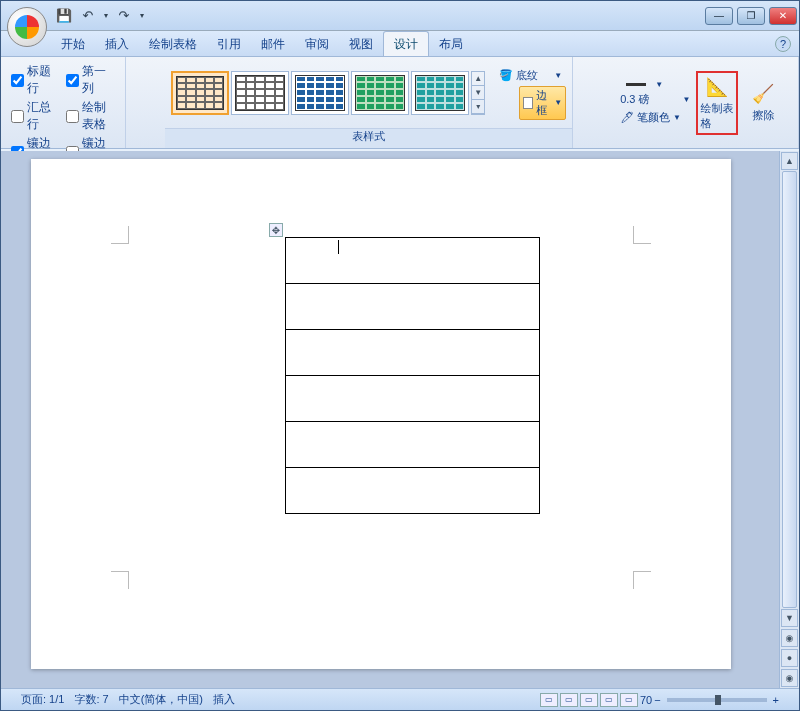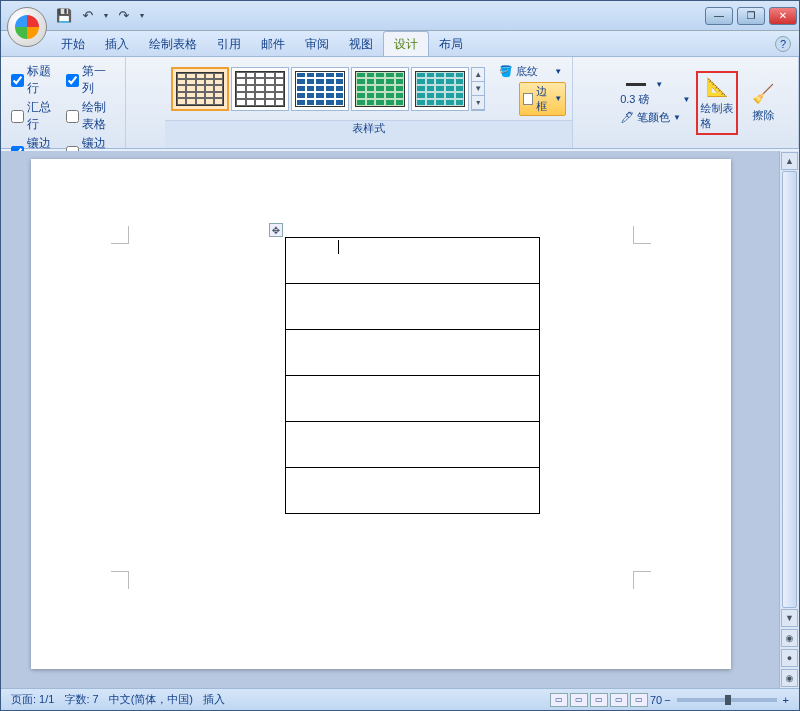--- a/index.html
+++ b/index.html
@@ -10,26 +10,26 @@
   .qat-btn { width: 22px; height: 22px; display: flex; align-items: center; justify-content: center; border: 1px solid transparent; border-radius: 3px; font-size: 13px; color: #345; }
   .office-btn { width: 40px; height: 40px; border-radius: 50%; background: radial-gradient(circle at 30% 30%, #fff, #d0d0d0); border: 1px solid #888; position: absolute; left: 6px; top: 6px; z-index: 5; display:flex; align-items:center; justify-content:center; }
   .office-logo { width: 24px; height: 24px; border-radius: 50%; background: conic-gradient(#e33 0 90deg,#f90 90deg 180deg,#4b4 180deg 270deg,#39f 270deg 360deg); }
   .title-center { flex: 1; text-align: center; }
   .title-tab { background: linear-gradient(#f8e8a0,#f0d060); border: 1px solid #c0a030; padding: 1px 8px; border-radius: 3px 3px 0 0; margin-left: 4px; color: #333; }
   .win-controls { display: flex; margin-left: auto; }
   .win-btn { width: 28px; height: 18px; margin: 2px; border: 1px solid #5a7ca0; border-radius: 3px; background: linear-gradient(#d6e6f9,#a0c0e0); display:flex;align-items:center;justify-content:center;font-size:10px;color:#234; }
   .win-close { background: linear-gradient(#f08080,#d03030); color:#fff; }
   .tabs { height: 26px; background: linear-gradient(#dceafc,#c8dbf4); display: flex; align-items: flex-end; padding-left: 50px; font-size: 12px; border-bottom: 1px solid #a0b8d8; }
   .tab { padding: 4px 10px 3px; color: #15428b; cursor: pointer; text-align: center; }
-  .tab.active { background: #f0f4fa; border: 1px solid #a0b8d8; border-bottom: none; border-radius: 3px 3px 0 0; color: #4d7c0f; }
+  .tab.active { background: #f0f4fa; border: 1px solid #a0b8d8; border-bottom: none; border-radius: 3px 3px 0 0; color: #0c4a6e; }
   .help-btn { margin-left: auto; margin-right: 8px; width: 16px; height: 16px; border-radius: 50%; background: #c8dbf4; border: 1px solid #8aa; color: #15428b; font-size: 11px; display:flex;align-items:center;justify-content:center; align-self:center;}
   .ribbon { height: 92px; background: linear-gradient(#f0f4fa,#dce6f4); display: flex; border-bottom: 1px solid #a0b8d8; gap: 39px; }
   .group { border-right: 1px solid #c0d0e8; display: flex; flex-direction: column; }
   .group-body { flex: 1; display: flex; align-items: center; padding: 2px 6px; gap: 4px; }
-  .group-label { height: 28px; font-size: 11px; color: #15428b; text-align: center; background: #d6e3f4; border-top: 1px solid #c0d0e8; position:relative; }
+  .group-label { height: 20px; font-size: 11px; color: #15428b; text-align: center; background: #d6e3f4; border-top: 1px solid #c0d0e8; position:relative; }
   .group-label .launcher { position:absolute; right:2px; top:1px; width:12px; height:12px; border:1px solid #8AA; font-size:8px; color:#456; display:flex; align-items:center; justify-content:center;}
   .checks { display: grid; grid-template-columns: auto auto; gap: 2px 6px; font-size: 12px; color: #15428b; padding: 4px; }
   .chk { display: flex; align-items: center; gap: 3px; }
   .chk input { width: 13px; height: 13px; }
   .style-thumbs { display: flex; gap: 2px; }
   .thumb { width: 58px; height: 44px; border: 1px solid #a0b8d8; background: #fff; padding: 3px; }
   .thumb.sel { border: 2px solid #f0a030; background:#ffe8c8; }
   .thumb-grid { width: 100%; height: 100%; border: 1px solid #333; display: grid; grid-template-rows: repeat(5,1fr); grid-template-columns: repeat(5,1fr); }
   .thumb-grid div { border: 0.5px solid #666; }
   .thumb-blue .thumb-grid { background:#2060a0; }
@@ -59,21 +59,21 @@
   .c-bl { left:80px; bottom:80px; border-left:1px solid #bbb; border-bottom:1px solid #bbb; transform:rotate(180deg);}
   .c-br { right:80px; bottom:80px; border-right:1px solid #bbb; border-bottom:1px solid #bbb; transform:rotate(180deg);}
   .tbl-handle { position:absolute; width:14px; height:14px; border:1px solid #8aa; background:#eef; font-size:10px; color:#456; display:flex; align-items:center; justify-content:center;}
   .user-table { position:absolute; left:254px; top:78px; border-collapse:collapse; }
   .user-table td { border:1px solid #000; width:254px; height:46px; font-size:10px; color:#aaa; vertical-align:top; padding:2px;}
   .cursor { display:inline-block; width:1px; height:14px; background:#000; vertical-align:top; margin-left:50px;}
   .vscroll { position:absolute; right:0; top:150px; width:20px; bottom:22px; background:#dce6f4; border-left:1px solid #a0b8d8; display:flex; flex-direction:column;}
   .vscroll .arr { height:18px; display:flex; align-items:center; justify-content:center; font-size:9px; color:#456; border:1px solid #a0b8d8; margin:1px;}
   .vscroll .track { flex:1; position:relative;}
   .vscroll .thumb-sb { position:absolute; left:2px; right:2px; top:0; height:100%; background:linear-gradient(90deg,#e8f0fc,#c8d8f0); border:1px solid #a0b8d8; border-radius:2px;}
-  .statusbar { position:absolute; left:0; right:0; bottom:0; height:22px; background:linear-gradient(#d6e6f9,#bfd6f2); border-top:1px solid #a0b8d8; display:flex; align-items:center; font-size:11px; color:#15428b; padding:0 10px; gap:10px;}
+  .statusbar { position:absolute; left:0; right:0; bottom:0; height:22px; background:linear-gradient(#d6e6f9,#bfd6f2); border-top:1px solid #a0b8d8; display:flex; align-items:center; font-size:11px; color:#15428b; padding:0 20px; gap:10px;}
   .status-right { margin-left:auto; display:flex; align-items:center; gap:2px;}
   .view-btn { width:18px; height:14px; border:1px solid #8aa; background:#eef; font-size:8px; display:flex; align-items:center; justify-content:center;}
   .zoom-slider { width:100px; height:4px; background:#a0b8d8; position:relative; margin:0 4px;}
   .zoom-slider .knob { position:absolute; left:48px; top:-3px; width:6px; height:10px; background:#456;}
   .watermark { position:absolute; right:8px; bottom:24px; font-size:18px; font-style:italic; font-weight:bold;}
   .watermark .a { color:#e67817;} .watermark .b { color:#1a6fb0;} .watermark .c { color:#e67817; font-style:normal; font-size:11px; display:block; text-align:right;}
   .wm-logo { display:inline-block; width:22px; height:22px; background:#e67817; border-radius:4px; transform:rotate(45deg); margin-right:4px; vertical-align:middle;}
 </style>
 </head>
 <body>

